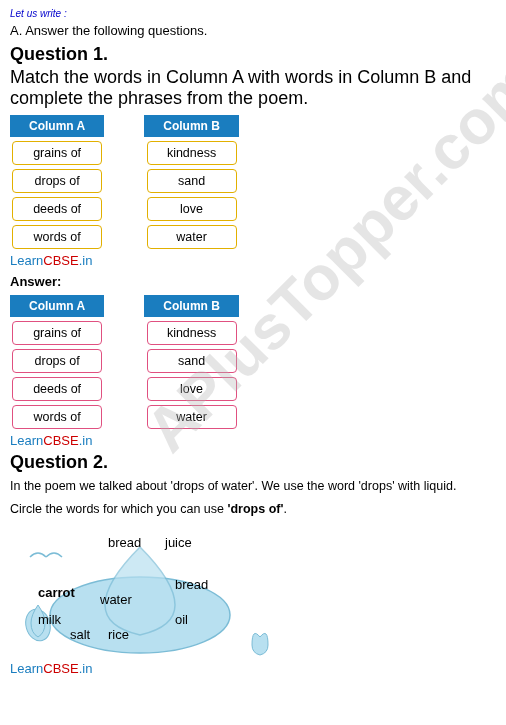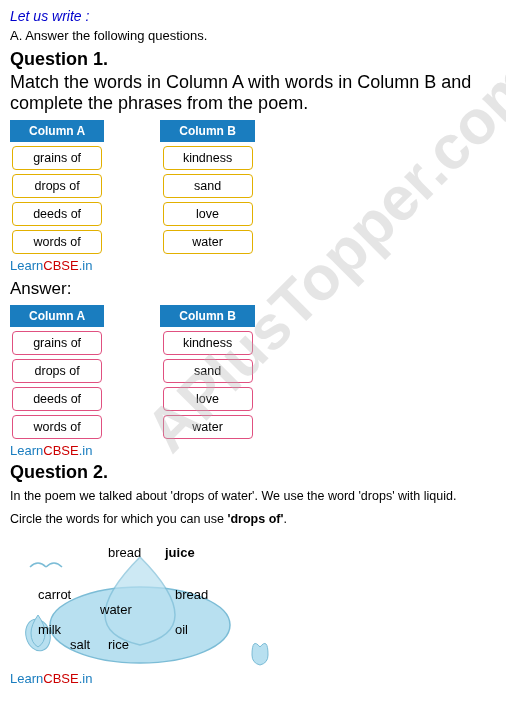--- a/index.html
+++ b/index.html
@@ -10,38 +10,38 @@
       width: 506px;
       min-height: 725px;
       padding: 8px 10px;
       color: #000;
       position: relative;
       overflow: hidden;
     }
     .header-link {
       color: #0000cc;
       font-style: italic;
-      font-size: 14px;
+      font-size: 10px;
     }
     .section-title {
       font-size: 13px;
       margin: 4px 0;
     }
     .question-title {
       font-size: 18px;
       font-weight: bold;
       margin-top: 6px;
     }
     .question-text {
       font-size: 18px;
       margin: 2px 0;
     }
     .columns-container {
       display: flex;
-      gap: 56px;
+      gap: 40px;
       margin: 6px 0 4px 0;
       align-items: flex-start;
     }
     .column-block {
       display: flex;
       flex-direction: column;
       align-items: center;
       gap: 4px;
     }
     .column-header {
@@ -74,22 +74,22 @@
     }
     .learncbse {
       color: #1a7dbf;
       font-size: 13px;
       margin: 2px 0 2px 0;
     }
     .learncbse span.red {
       color: #cc0000;
     }
     .answer-label {
-      font-weight: normal;
-      font-size: 17px;
+      font-weight: bold;
+      font-size: 13px;
       margin-top: 6px;
     }
     
     .col-item-ans {
       border: 1.5px solid #e05080;
       border-radius: 4px;
       padding: 4px 14px;
       min-width: 90px;
       text-align: center;
       font-size: 12.5px;
@@ -210,22 +210,22 @@
     <ellipse cx="18" cy="98" rx="12" ry="16" fill="#b8e0f0" stroke="#7bbcd6" stroke-width="1" transform="rotate(-15,18,98)"></ellipse>
     <path d="M18 78 Q25 88 25 96 Q25 106 18 110 Q11 106 11 96 Q11 88 18 78Z" fill="#b8e0f0" stroke="#7bbcd6" stroke-width="1"></path>
 
     <path d="M10 30 Q18 22 26 30" fill="none" stroke="#7bbcd6" stroke-width="1.5"></path>
     <path d="M26 30 Q34 22 42 30" fill="none" stroke="#7bbcd6" stroke-width="1.5"></path>
 
     <path d="M240 110 Q248 100 248 118 Q248 126 240 128 Q232 126 232 118 Q232 100 240 110Z" fill="#b8e0f0" stroke="#7bbcd6" stroke-width="1"></path>
   </svg>
 
   <span class="drop-word" style="top:8px;left:88px;">bread</span>
-  <span class="drop-word" style="top:8px;left:145px;font-weight:bold;">juice</span>
-  <span class="drop-word" style="top:50px;left:18px;">carrot</span>
+  <span class="drop-word" style="top:8px;left:145px;">juice</span>
+  <span class="drop-word" style="top:58px;left:18px;font-weight:bold;">carrot</span>
   <span class="drop-word" style="top:65px;left:80px;">water</span>
   <span class="drop-word" style="top:50px;left:155px;">bread</span>
   <span class="drop-word" style="top:85px;left:18px;">milk</span>
   <span class="drop-word" style="top:100px;left:50px;">salt</span>
   <span class="drop-word" style="top:100px;left:88px;">rice</span>
   <span class="drop-word" style="top:85px;left:155px;">oil</span>
 </div>
 
 <span class="learncbse-bottom">Learn<span class="red" style="color:#cc0000;">CBSE</span>.in</span>
 

